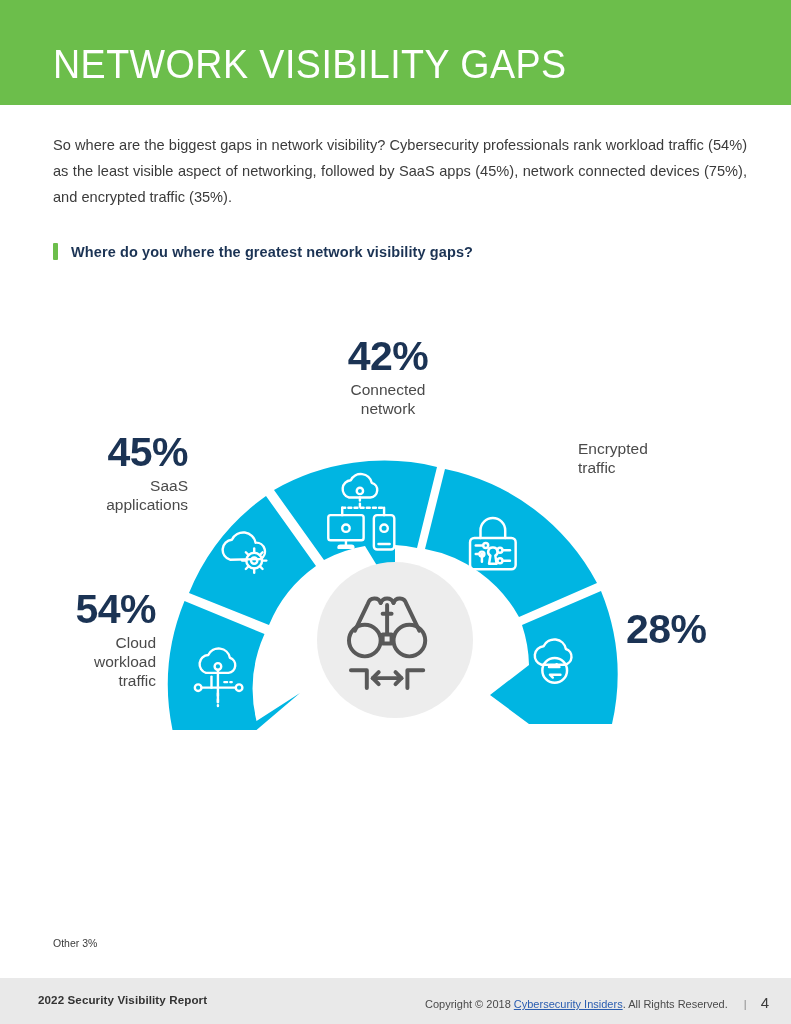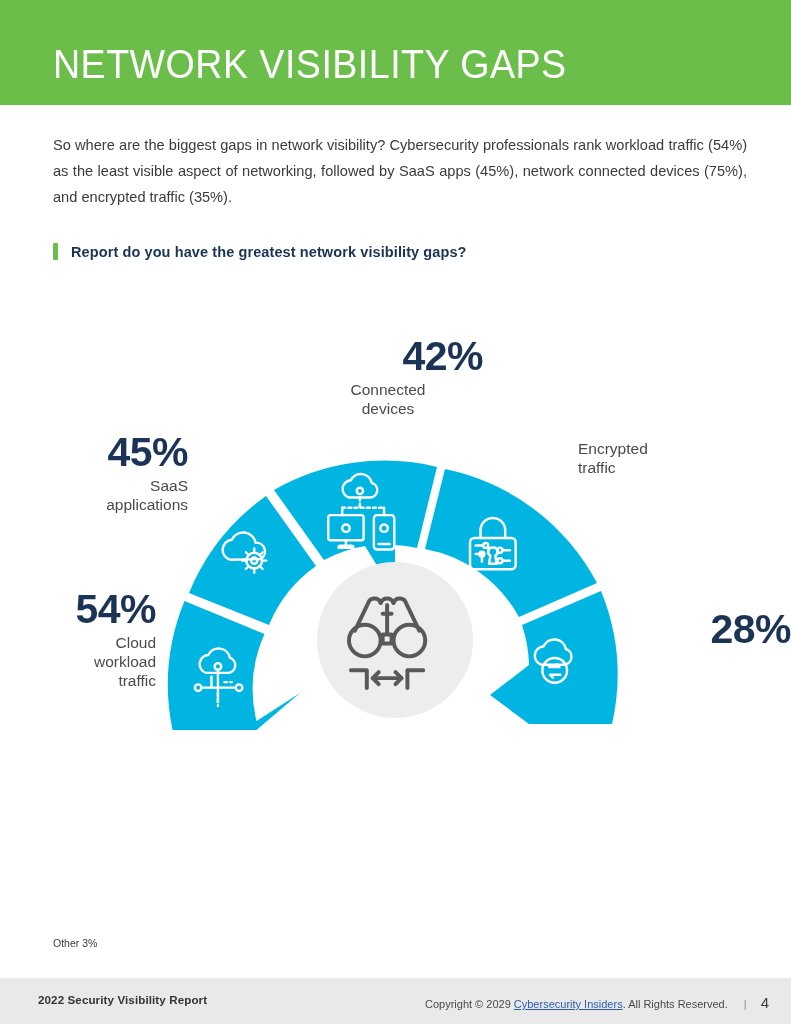--- a/index.html
+++ b/index.html
@@ -79,21 +79,20 @@
   }
 
   
   .value-label { position: absolute; }
   .pct {
     font-size: 41px;
     font-weight: bold;
     color: #1B3354;
     line-height: 0.96;
     letter-spacing: -0.5px;
-    text-align: right;
   }
   .caption {
     font-size: 15.5px;
     color: #4a4a4a;
     line-height: 19px;
     margin-top: 4px;
     white-space: pre-line;
   }
   .align-right { text-align: right; }
   .align-left  { text-align: left; }
@@ -148,21 +147,21 @@
 </head>
 <body>
 
 <div id="header-band"></div>
 <div id="page-title">NETWORK VISIBILITY GAPS</div>
 
 <div id="intro-paragraph">So where are the biggest gaps in network visibility? Cybersecurity professionals rank workload traffic (54%) as the least visible aspect of networking, followed by SaaS apps (45%), network connected devices (75%), and encrypted traffic (35%).</div>
 
 <div id="question-row">
   <div id="question-accent-bar"></div>
-  <div id="question-text">Report do you have the greatest network visibility gaps?</div>
+  <div id="question-text">Where do you where the greatest network visibility gaps?</div>
 </div>
 
 <div id="chart-area">
 
   <svg id="donut-svg" width="470" height="320" viewBox="0 0 470 320">
     <defs>
       
     </defs>
 
     <g>
@@ -292,21 +291,21 @@
         <line x1="25" y1="86" x2="54" y2="86"></line>
         <path d="M31 80 l-6 6 l6 6"></path>
         <path d="M48 80 l6 6 l-6 6"></path>
       </g>
     </g>
   </svg>
 
   <div class="value-label align-center" id="label-connected">
     <div class="pct">42%</div>
     <div class="caption">Connected
-devices</div>
+network</div>
   </div>
 
   <div class="value-label align-right" id="label-saas">
     <div class="pct">45%</div>
     <div class="caption">SaaS
 applications</div>
   </div>
 
   <div class="value-label align-left" id="label-encrypted">
     <div class="caption">Encrypted
@@ -323,19 +322,19 @@
   <div class="value-label align-left" id="label-local">
     <div class="pct">28%</div>
   </div>
 </div>
 
 <div id="other-note">Other 3%</div>
 
 <div id="footer-band">
   <div id="footer-left">2022 Security Visibility Report</div>
   <div id="footer-right">
-    <span id="footer-copy-pre">Copyright © 2029 </span>
+    <span id="footer-copy-pre">Copyright © 2018 </span>
     <a id="footer-link" href="#">Cybersecurity Insiders</a>
     <span id="footer-copy-post">. All Rights Reserved.</span>
     <span id="footer-sep">|</span>
     <span id="footer-page">4</span>
   </div>
 </div>
 
 </body></html>

